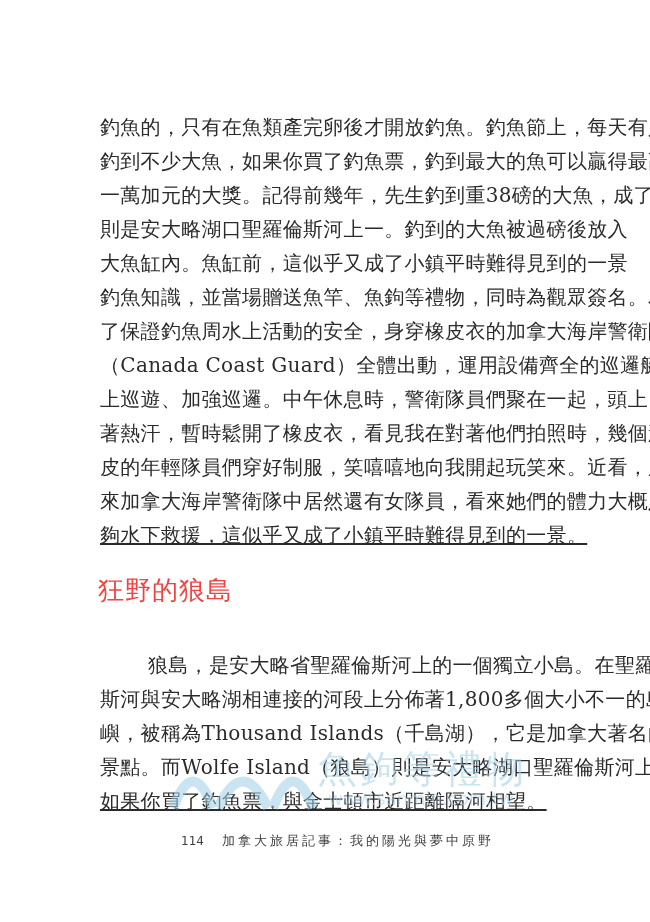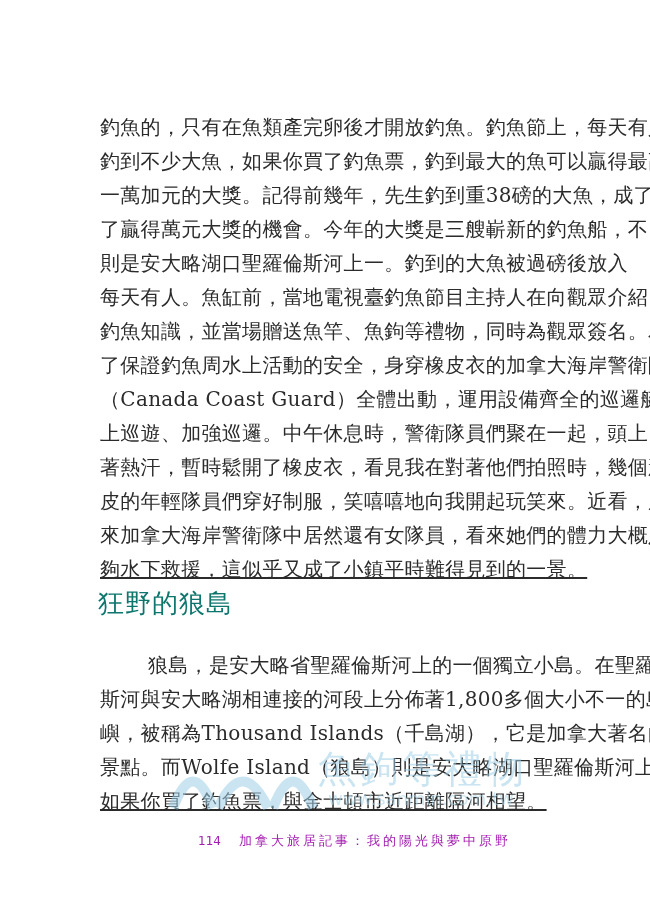--- a/index.html
+++ b/index.html
@@ -41,25 +41,25 @@
     text-align-last: left;
     text-decoration: underline;
   }
   .line.indent {
     padding-left: 48px;
   }
   #para1 { top: 110px; }
   .section-title {
     position: absolute;
     left: 98px;
-    top: 586px;
+    top: 573px;
     font-family: "DejaVu Sans", "Liberation Sans", sans-serif;
     font-size: 26px;
     font-weight: normal;
-    color: #0f766e;
+    color: #ef4444;
     letter-spacing: 1px;
     margin: 0;
   }
   #para2 { top: 648px; }
   .watermark {
     position: absolute;
     left: 168px;
     top: 744px;
     width: 340px;
     height: 70px;
@@ -83,24 +83,24 @@
   .wm-url {
     position: absolute;
     left: 160px; top: 44px;
     font-family: "DejaVu Sans", sans-serif;
     font-size: 18px;
     color: #a9d5e8;
     white-space: nowrap;
   }
   .footer {
     position: absolute;
-    left: 198px;
+    left: 181px;
     top: 832px;
     font-size: 13px;
-    color: #a21caf;
+    color: #404040;
     white-space: nowrap;
     text-align: center;
   }
   .footer .page-num {
     font-family: "DejaVu Sans", sans-serif;
     font-size: 12px;
     margin-right: 14px;
   }
   .footer .book-title {
     font-family: "DejaVu Serif", serif;
@@ -109,23 +109,22 @@
 </style>
 </head>
 <body>
 
 <div class="page">
 
   <div class="text-block" id="para1">
     <span class="line">釣魚的，只有在魚類產完卵後才開放釣魚。釣魚節上，每天有人</span>
     <span class="line">釣到不少大魚，如果你買了釣魚票，釣到最大的魚可以贏得最高</span>
     <span class="line">一萬加元的大獎。記得前幾年，先生釣到重38磅的大魚，成了那</span>
-    <span class="line">了贏得萬元大獎的機會。今年的大獎是三艘嶄新的釣魚船，不</span>
     <span class="line">則是安大略湖口聖羅倫斯河上一。釣到的大魚被過磅後放入</span>
-    <span class="line">每天有人。魚缸前，當地電視臺釣魚節目主持人在向觀眾介紹</span>
+    <span class="line">大魚缸內。魚缸前，這似乎又成了小鎮平時難得見到的一景</span>
     <span class="line">釣魚知識，並當場贈送魚竿、魚鉤等禮物，同時為觀眾簽名。為</span>
     <span class="line">了保證釣魚周水上活動的安全，身穿橡皮衣的加拿大海岸警衛隊</span>
     <span class="line">（Canada Coast Guard）全體出動，運用設備齊全的巡邏艇在河</span>
     <span class="line">上巡遊、加強巡邏。中午休息時，警衛隊員們聚在一起，頭上冒</span>
     <span class="line">著熱汗，暫時鬆開了橡皮衣，看見我在對著他們拍照時，幾個頑</span>
     <span class="line">皮的年輕隊員們穿好制服，笑嘻嘻地向我開起玩笑來。近看，原</span>
     <span class="line">來加拿大海岸警衛隊中居然還有女隊員，看來她們的體力大概足</span>
     <span class="line last">夠水下救援，這似乎又成了小鎮平時難得見到的一景。</span>
   </div>
 

